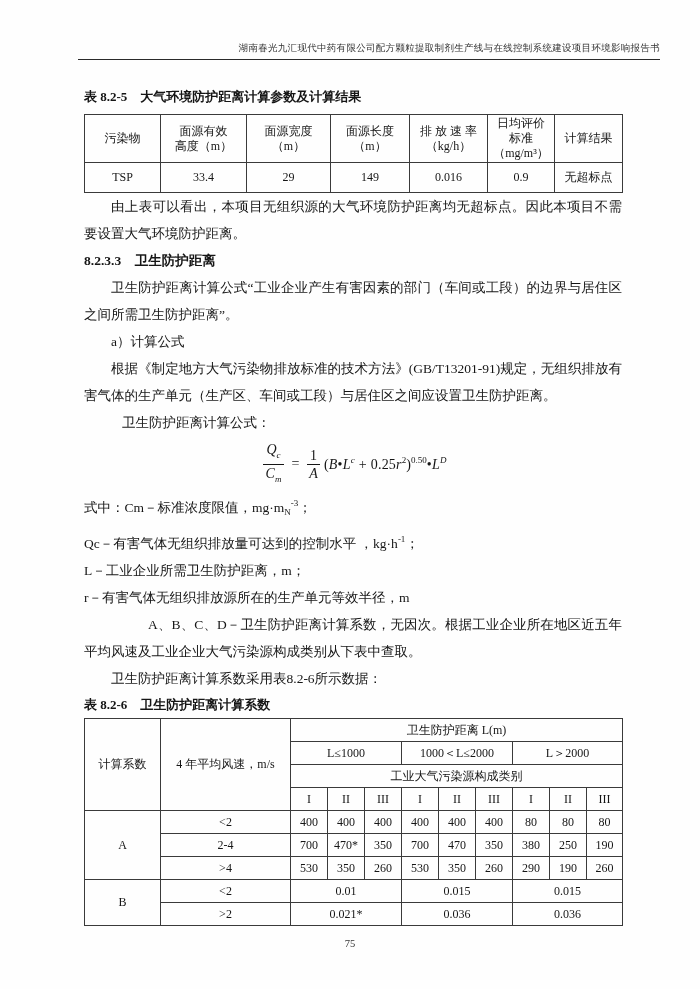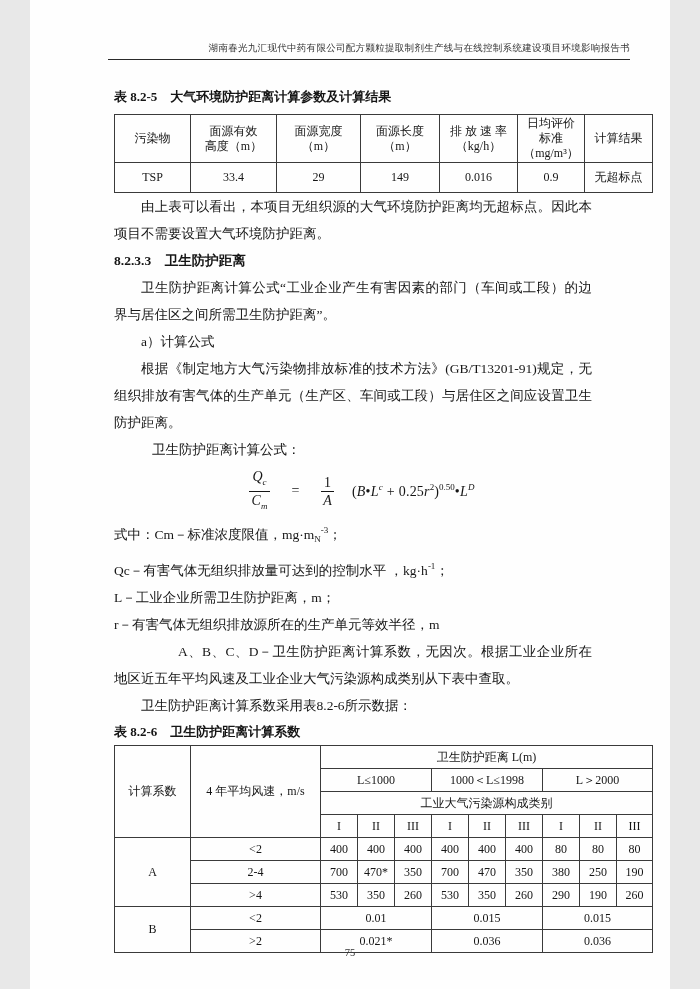--- a/index.html
+++ b/index.html
@@ -1,18 +1,18 @@
 <!DOCTYPE html>
 <html><head>
 <meta charset="utf-8">
 <style>
   * { box-sizing: border-box; }
   html,body { margin:0; padding:0; background:#e8e8e8; }
   .page {
-    width:640px; height:989px; margin:0 auto; background:#fefefe;
+    width:700px; height:989px; margin:0 auto; background:#fefefe;
     color:#151515; font-family:"Liberation Serif","DejaVu Serif",serif;
     position:relative; overflow:hidden;
   }
   
   .hdr { padding:42px 40px 0 78px; }
   .hdr-text { font-size:9.5px; text-align:right; letter-spacing:0.3px; color:#333; }
   .hdr-rule { border:0; border-top:1.6px solid #2a2a2a; margin:4px 0 0 0; }
   
   .content { padding:0 78px 0 84px; }
   .content p { margin:0; line-height:27px; font-size:13.5px; text-align:justify; }
@@ -27,33 +27,33 @@
   th,td { border:1px solid #3a3a3a; text-align:center; vertical-align:middle;
           font-weight:normal; font-size:12px; padding:1px 2px; }
   .t1 { margin-top:8px; border:1.5px solid #2a2a2a; }
   .t1 th { height:48px; white-space:pre-line; line-height:15px; }
   .t1 td { height:30px; }
   .t2 { margin-top:4px; border:1.6px solid #2a2a2a; font-size:12px; }
   .t2 th,.t2 td { height:23px; line-height:14px; }
   
   .formula { display:flex; justify-content:center; align-items:center;
              margin:4px 0 2px 0; font-size:14px; height:48px; }
-  .frac { display:inline-flex; flex-direction:column; align-items:center; margin:0 17px; }
+  .frac { display:inline-flex; flex-direction:column; align-items:center; margin:0 3px; }
   .frac .num { padding:0 3px 1px 3px; border-bottom:1px solid #151515; line-height:15px; }
   .frac .den { padding:1px 3px 0 3px; line-height:15px; }
   .var { font-style:italic; }
   sub { font-size:9px; }
   sup { font-size:9px; }
   .fop { margin:0 4px; }
   .grp span { letter-spacing:0.2px; }
   
   .where-first { margin-left:24px; }
   .where-item  { margin-left:61px; }
   .where-abcd  { text-indent:64px; }
-  .pgnum { position:absolute; bottom:31px; left:0; width:100%;
+  .pgnum { position:absolute; bottom:40px; left:0; width:100%;
            text-align:center; font-size:10.5px; color:#333; }
 </style>
 </head>
 <body>
 
 <div class="page">
 
   <div class="hdr">
     <div class="hdr-text">湖南春光九汇现代中药有限公司配方颗粒提取制剂生产线与在线控制系统建设项目环境影响报告书</div>
     <hr class="hdr-rule">
@@ -148,21 +148,21 @@
           <col style="width:36px">
       </colgroup>
       <tbody>
           <tr>
         <th rowspan="4">计算系数</th>
         <th rowspan="4">4 年平均风速，m/s</th>
         <th colspan="9">卫生防护距离 L(m)</th>
       </tr>
       <tr>
         <th colspan="3">L≤1000</th>
-        <th colspan="3">1000＜L≤1998</th>
+        <th colspan="3">1000＜L≤2000</th>
         <th colspan="3">L＞2000</th>
       </tr>
       <tr>
         <th colspan="9">工业大气污染源构成类别</th>
       </tr>
       <tr>
         <th>I</th>
         <th>II</th>
         <th>III</th>
         <th>I</th>

